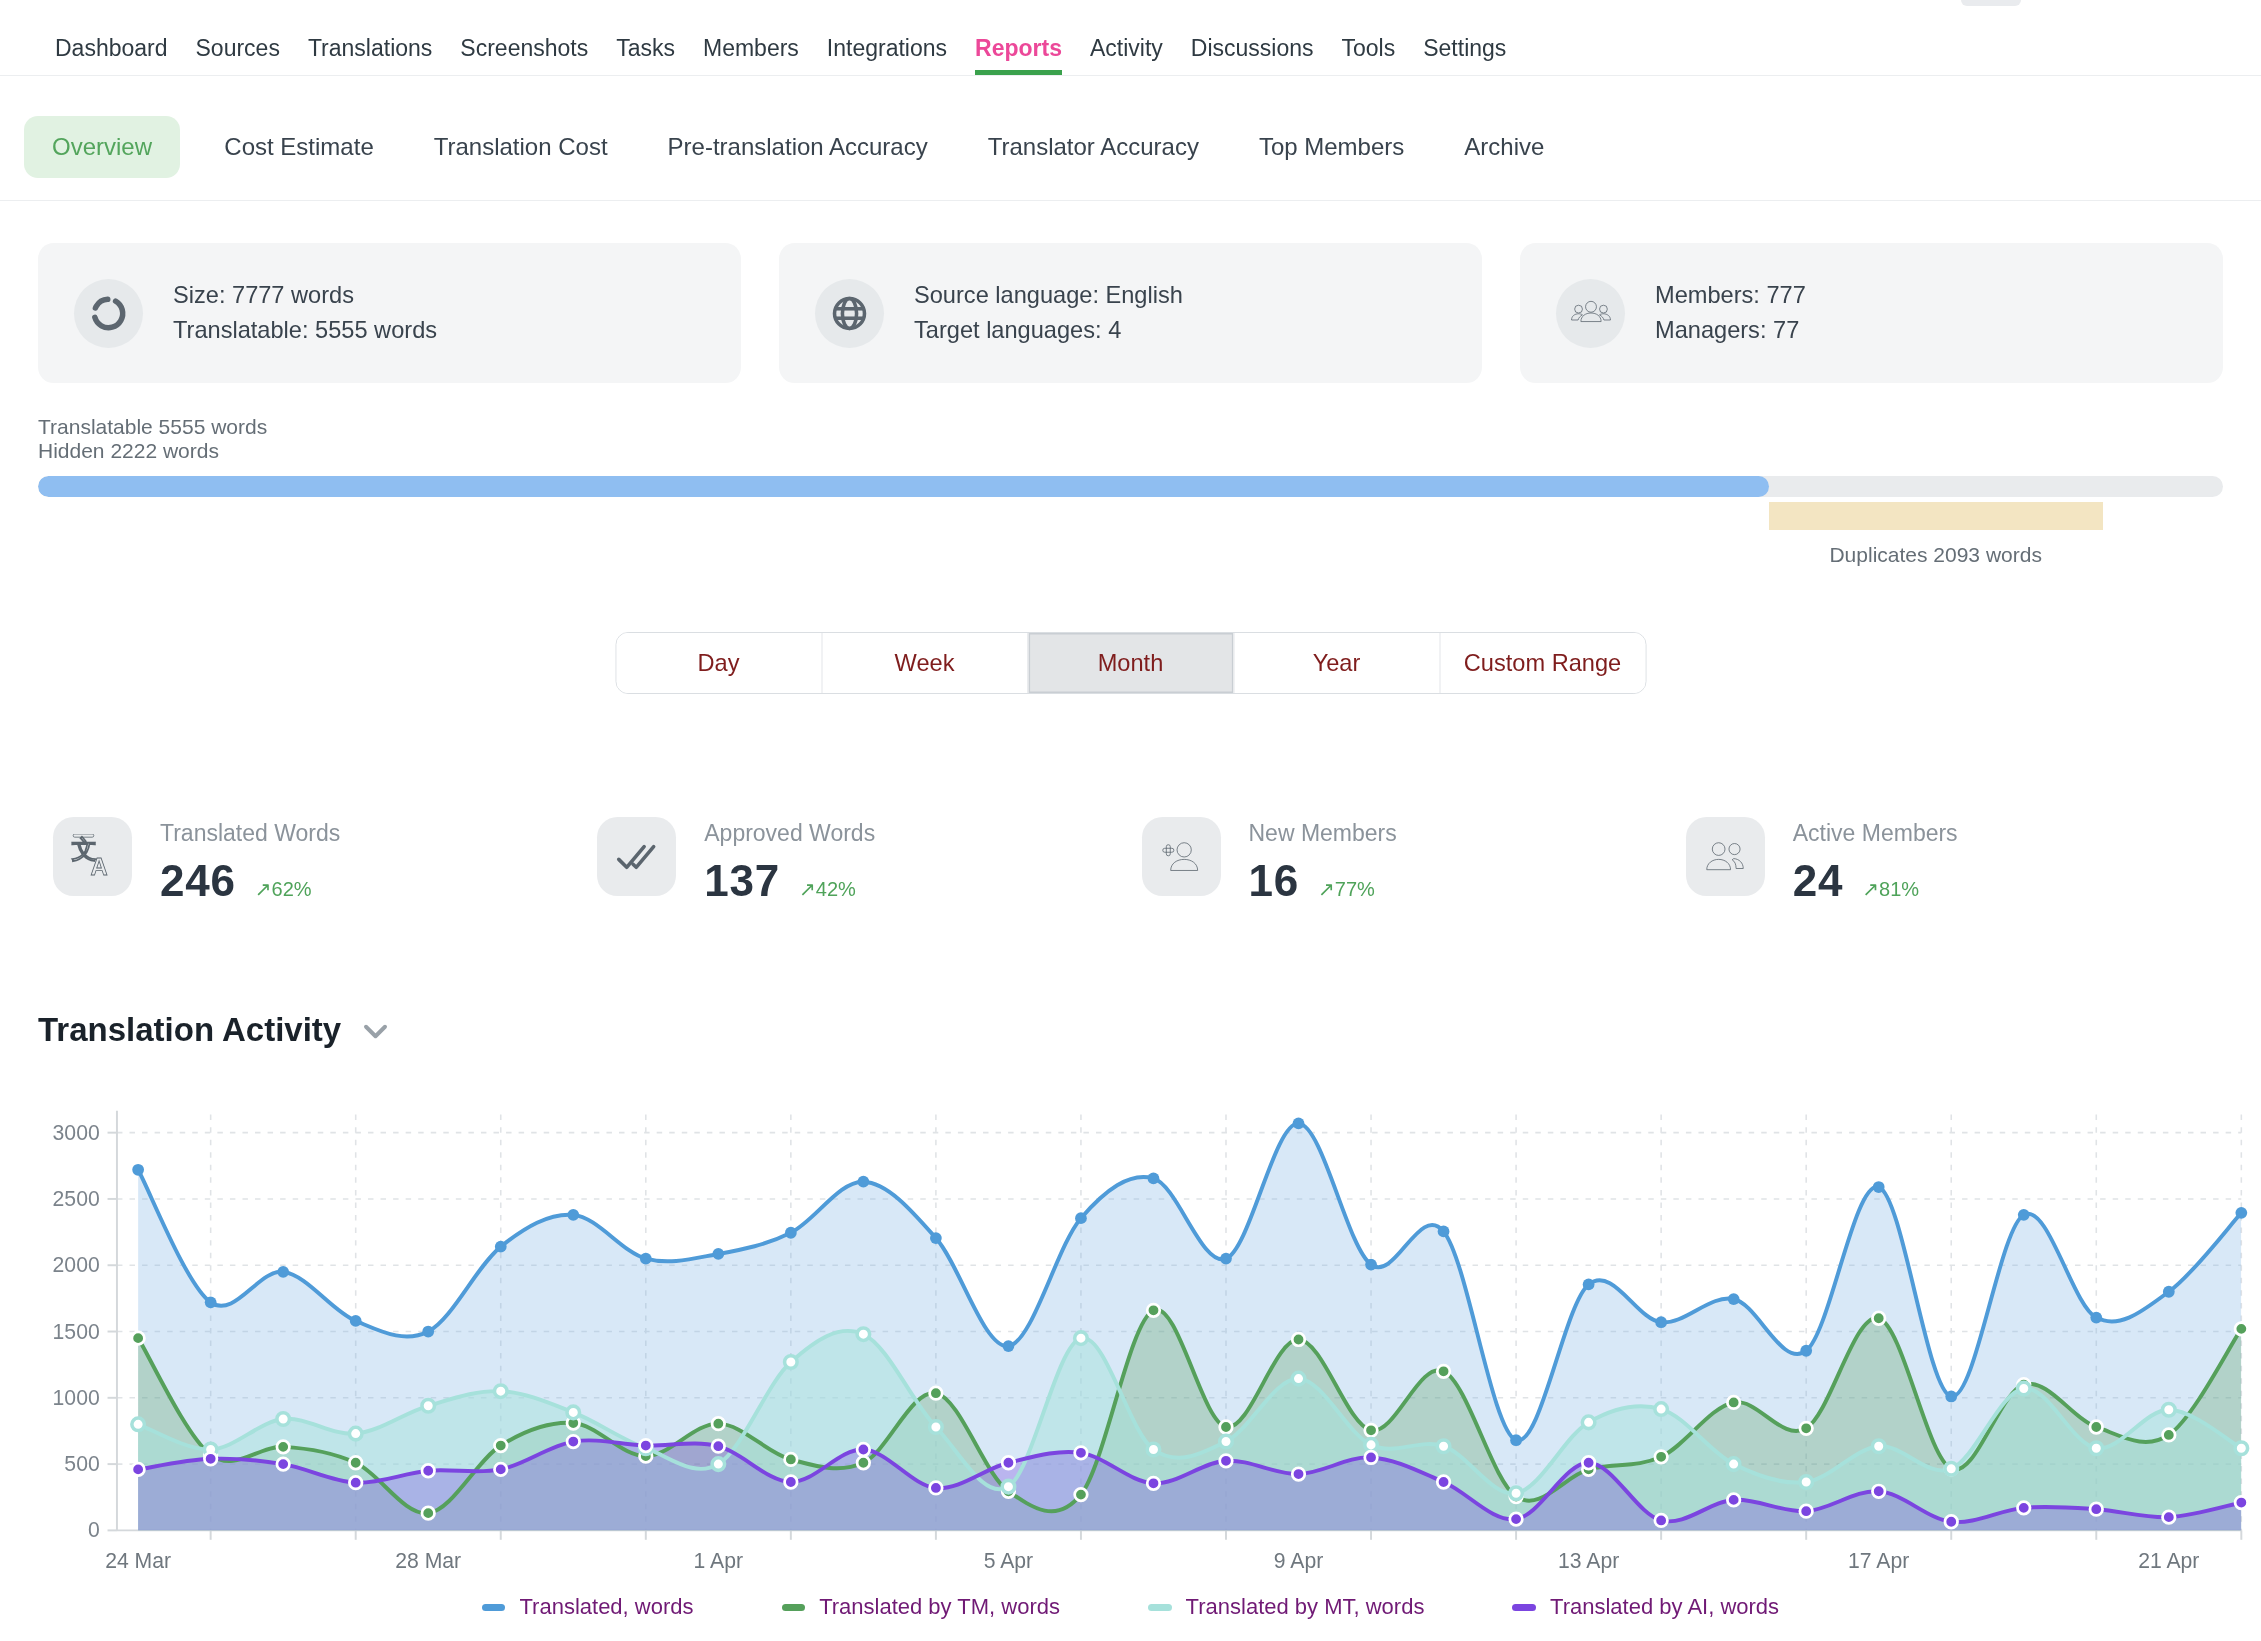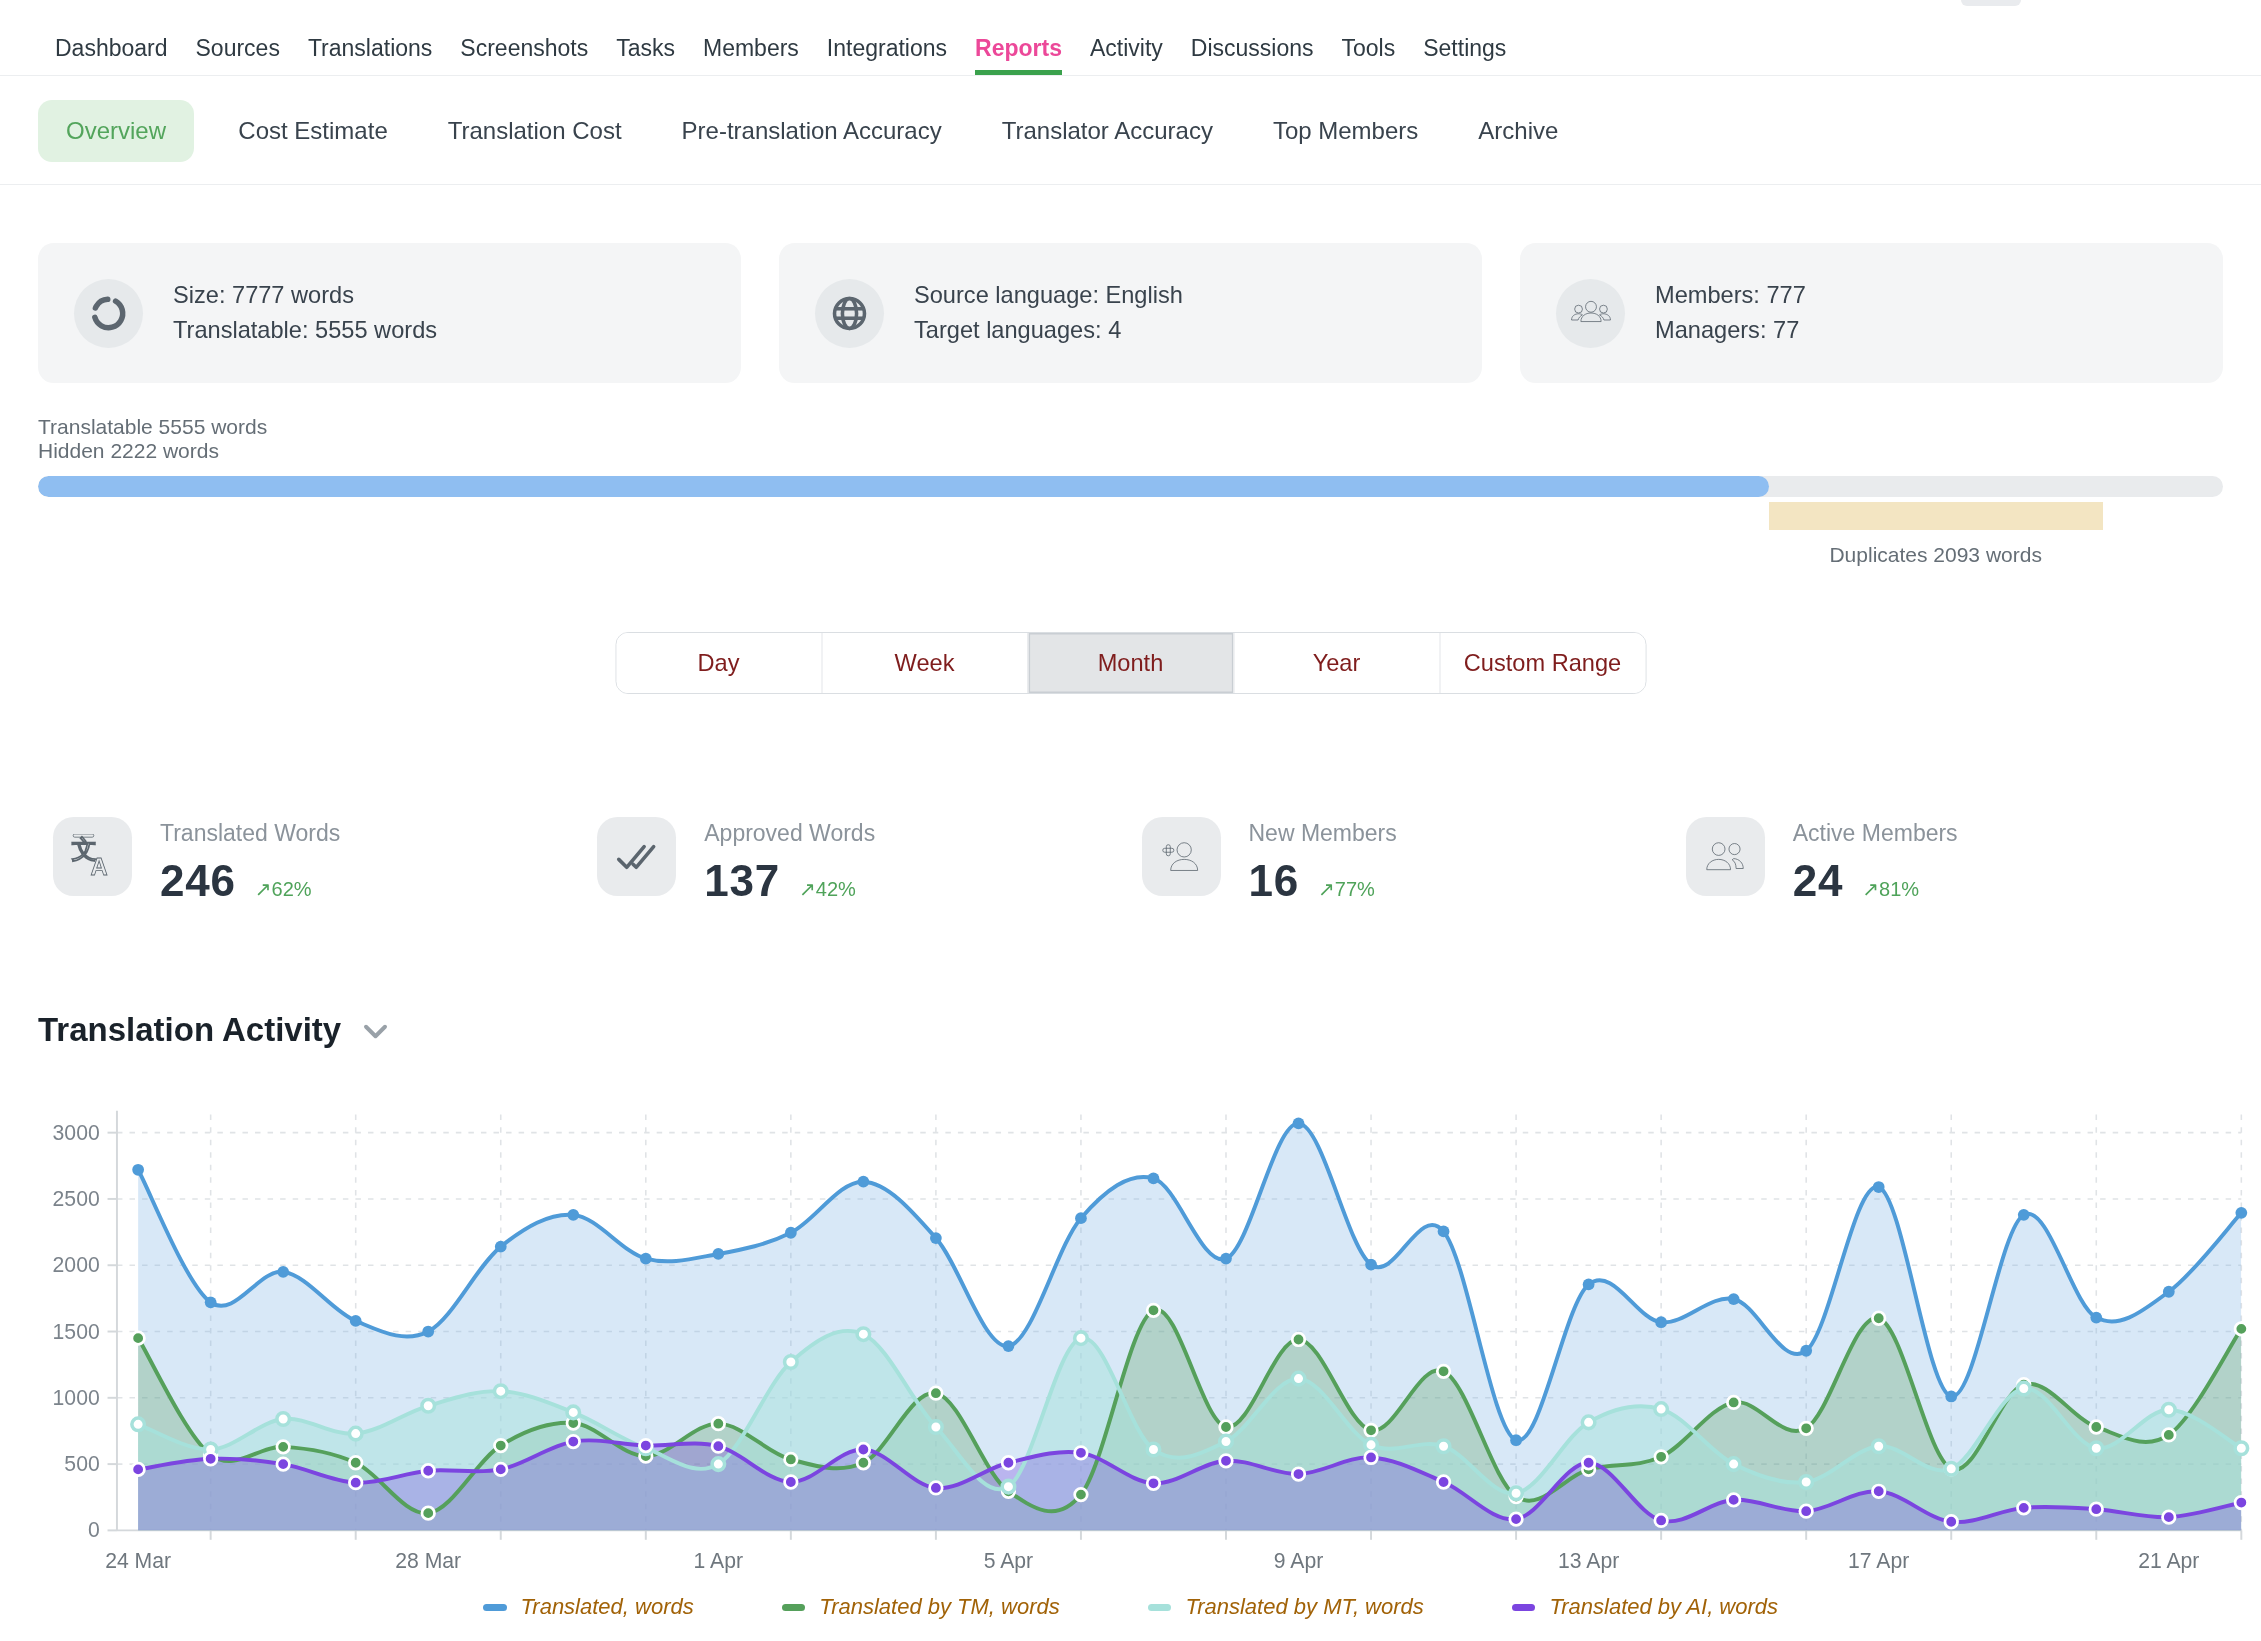--- a/index.html
+++ b/index.html
@@ -9,22 +9,22 @@
   
   .topnav{position:absolute;top:8px;left:0;right:0;height:68px;
           border-bottom:1.6px solid #ecee f0;border-bottom:1.6px solid #eceef0;
           display:flex;align-items:stretch;padding:0 55px;gap:28px;box-sizing:border-box;}
   .topnav .navitem{display:flex;align-items:center;font-size:23px;color:#2f3a42;
           cursor:pointer;border-bottom:5.5px solid transparent;padding-top:19px;box-sizing:border-box;}
   .topnav .navitem.active{font-weight:bold;color:#ec4899;border-bottom-color:#3aa14c;}
   .top-fragment{position:absolute;top:0;left:1961px;width:60px;height:6.3px;background:#e9ebee;border-radius:0 0 6.3px 6.3px;}
 
   
-  .subtabs{position:absolute;top:78px;left:0;right:0;height:107px;border-bottom:1.6px solid #eceef0;
-           display:flex;align-items:center;padding:0 38px;gap:60px;box-sizing:border-box;}
+  .subtabs{position:absolute;top:94px;left:0;right:0;height:107px;border-bottom:1.6px solid #eceef0;
+           display:flex;align-items:center;padding:0 24px;gap:60px;box-sizing:border-box;}
   .subtab{font-size:24px;color:#39434d;cursor:pointer;white-space:nowrap;}
   .subtab.active{background:#e1f2e2;color:#53a55c;border-radius:14px;padding:17.3px 28px;margin-right:-15.7px;}
   .unit-select{margin-left:auto;width:276px;height:75px;border:1.6px solid #d5d9dd;border-radius:11px;
            display:flex;align-items:center;padding:0 22px;box-sizing:border-box;font-size:24px;color:#3b454f;
            background:#fff;cursor:pointer;}
   .carets{margin-left:auto;display:flex;flex-direction:column;gap:4.7px;align-items:center;}
   .carets .up{width:0;height:0;border-left:8.6px solid transparent;border-right:8.6px solid transparent;border-bottom:10.2px solid #8a9298;}
   .carets .down{width:0;height:0;border-left:8.6px solid transparent;border-right:8.6px solid transparent;border-top:10.2px solid #8a9298;}
 
   
@@ -66,21 +66,21 @@
   .chart-title{position:absolute;top:1011px;left:38px;display:flex;align-items:center;gap:20.4px;
                font-size:33px;font-weight:bold;color:#1a222a;}
   .chart-title svg{stroke:#99a1a8;fill:none;}
   .chart-svg{position:absolute;top:1095px;left:0;}
   .grid{stroke:#e0e3e6;stroke-width:2;stroke-dasharray:7 9;fill:none;}
   .axis{stroke:#d4d8db;stroke-width:2.5;fill:none;}
   .ytick{font-size:27px;fill:#7b838b;}
   .xtick{font-size:27px;fill:#6f777e;}
 
   .legend{position:absolute;top:1594px;left:0;right:0;display:flex;justify-content:center;gap:88px;}
-  .legend-item{display:flex;align-items:center;gap:14px;font-size:22px;color:#a16207;cursor:pointer;font-style:italic;}
+  .legend-item{display:flex;align-items:center;gap:14px;font-size:22px;color:#701a75;cursor:pointer;}
   .legend-swatch{width:23.6px;height:7px;border-radius:3.9px;flex:none;}
 </style>
 </head>
 <body>
 
 <div class="screen">
 
   <div class="top-fragment"></div>
 
   <nav class="topnav">

